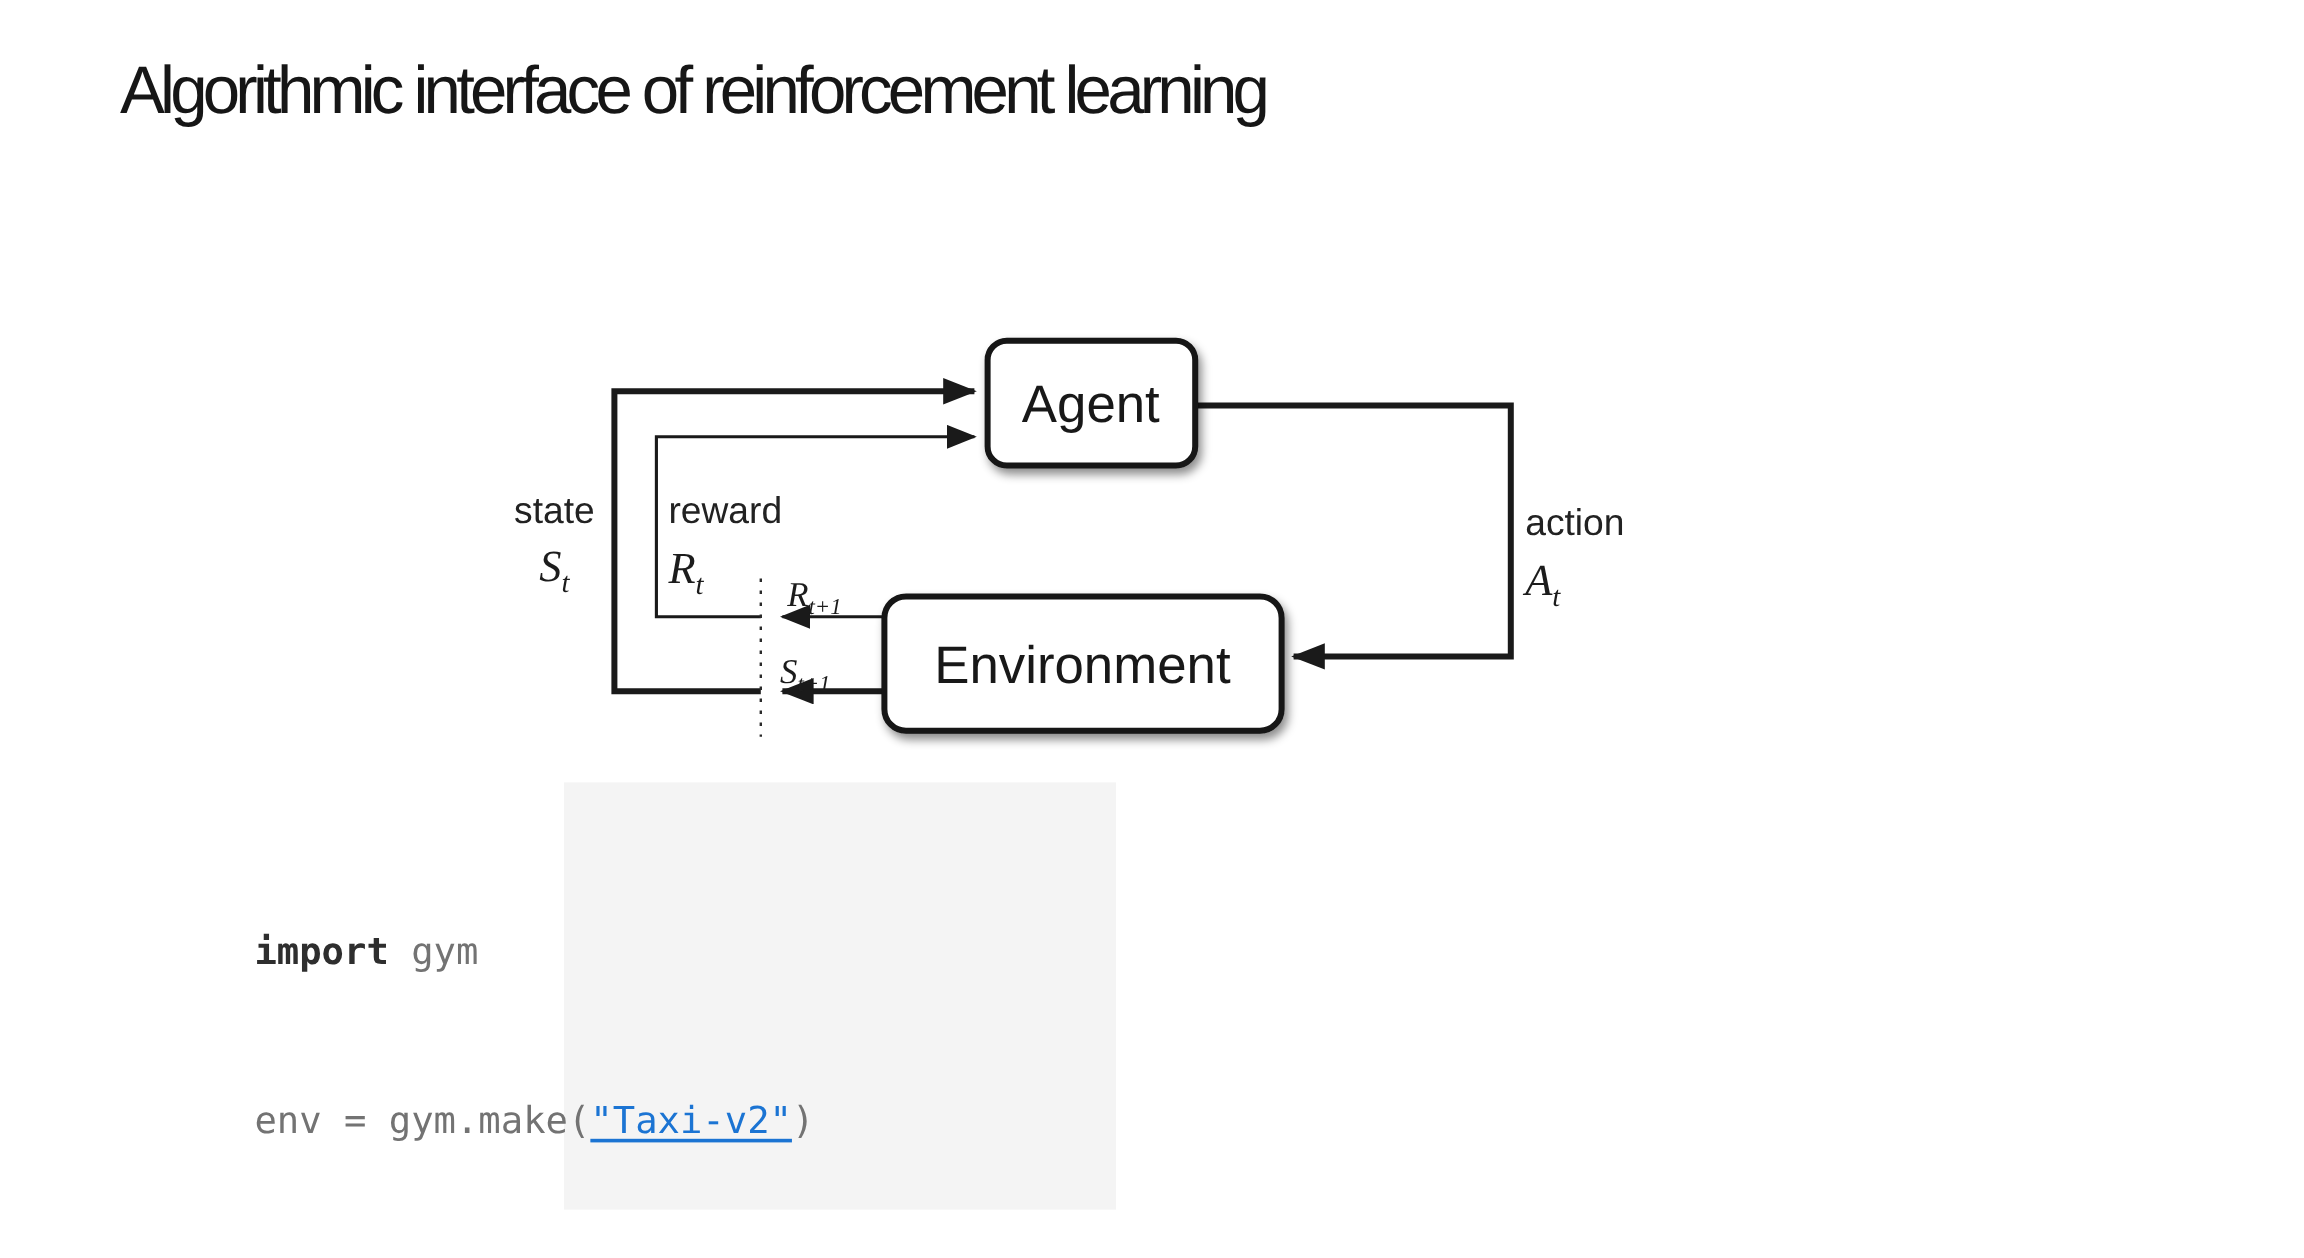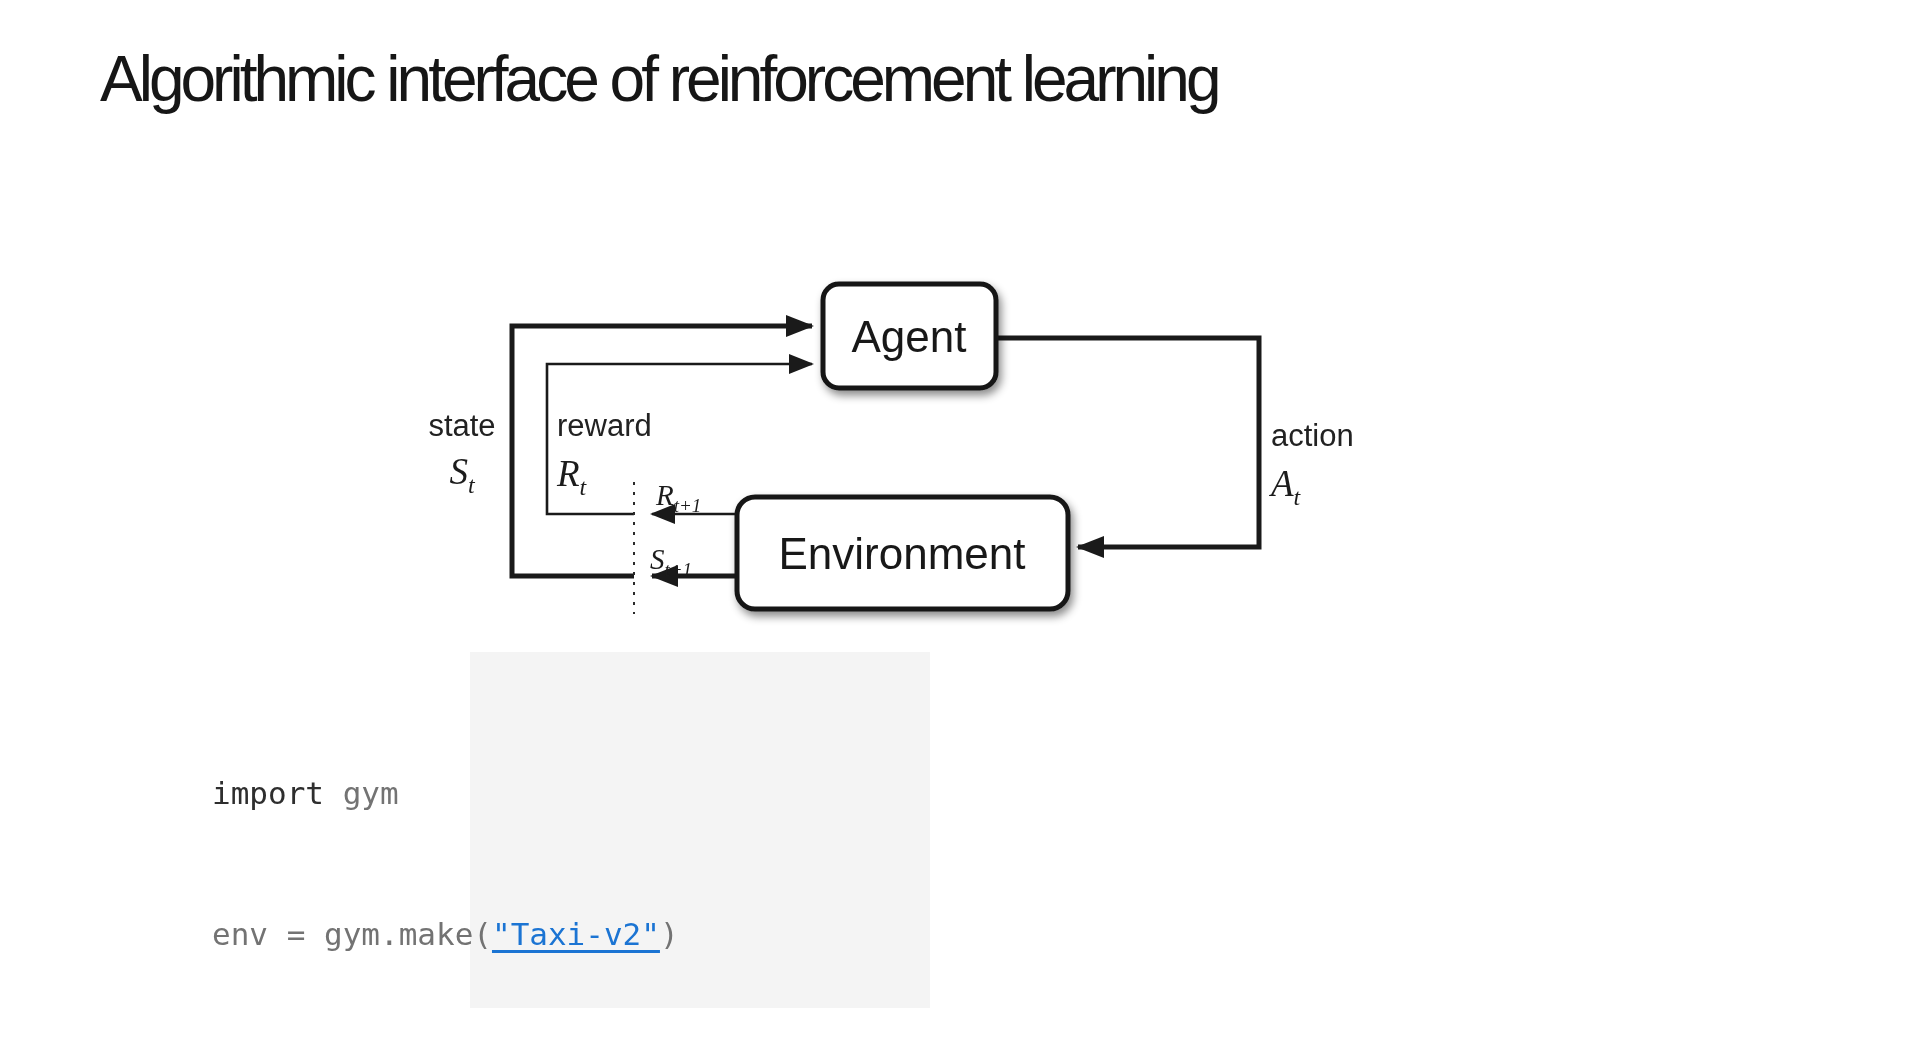--- a/index.html
+++ b/index.html
@@ -8,21 +8,21 @@
     width:1920px;
     height:1048px;
     background:#ffffff;
     overflow:hidden;
     font-family:"Liberation Sans", sans-serif;
   }
   .title{
     position:absolute;
     left:100px;
     top:42px;
-    font-size:64px;
+    font-size:56px;
     font-weight:300;
     letter-spacing:-4px;
     color:#161616;
     white-space:nowrap;
   }
   .code-bg{
     position:absolute;
     left:470px;
     top:652px;
     width:460px;
@@ -48,21 +48,21 @@
   .codeblock{
     position:absolute;
     left:212px;
     top:676px;
     font-family:"DejaVu Sans Mono","Liberation Mono",monospace;
     font-size:31px;
     line-height:47px;
     color:#3a3a3a;
     white-space:pre;
   }
-  .kw{font-weight:normal;color:#2e2e2e;}
+  .kw{font-weight:bold;color:#2e2e2e;}
   .pl{color:#737373;}
   .link{color:#1b74d3;text-decoration:underline;text-decoration-thickness:2.5px;text-underline-offset:5px;}
 </style>
 </head>
 <body>
 
 <div class="slide">
 
   <div class="title">Algorithmic interface of reinforcement learning</div>
 

